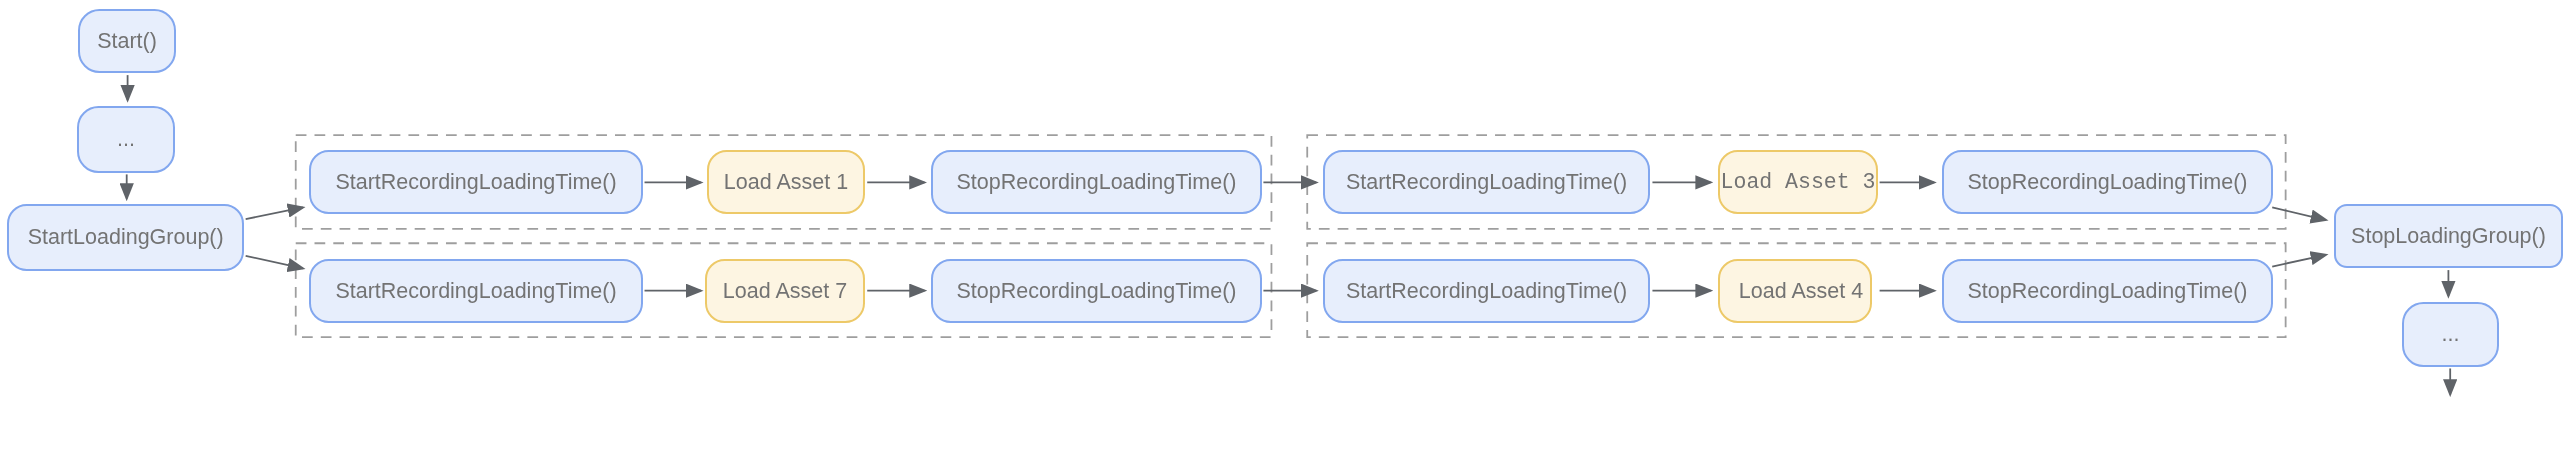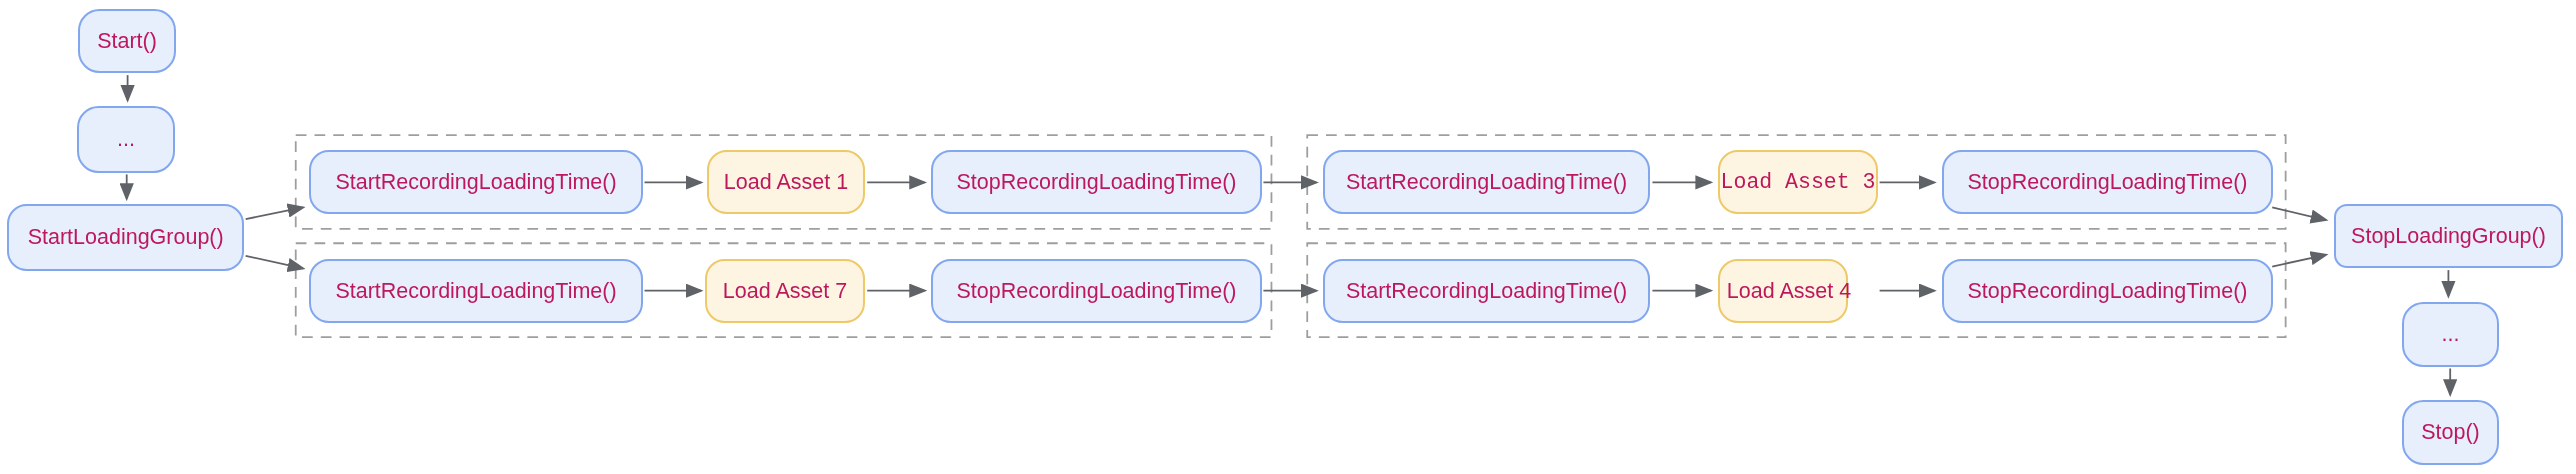--- a/index.html
+++ b/index.html
@@ -19,21 +19,21 @@
   .node {
     position: absolute;
     box-sizing: border-box;
     border: 2.2px solid #82a7ef;
     background: #e7eefc;
     border-radius: 19.7px;
     display: flex;
     align-items: center;
     justify-content: center;
     font-size: 21.5px;
-    color: #be185d;
+    color: #737373;
     white-space: nowrap;
     text-align: center;
   }
   .node.asset {
     border-color: #edc968;
     background: #fdf5e2;
   }
   .node.small { border-radius: 21.5px; }
 </style>
 </head>
@@ -90,21 +90,20 @@
 
   <div class="node" style="left:309px;  top:259px; width:334px; height:64px;">StartRecordingLoadingTime()</div>
   <div class="node asset" style="left:705px;  top:259px; width:160px; height:64px;">Load Asset 7</div>
   <div class="node" style="left:931px; top:259px; width:331px; height:64px;">StopRecordingLoadingTime()</div>
 
   <div class="node" style="left:1323px; top:150px; width:327px; height:64px;">StartRecordingLoadingTime()</div>
   <div class="node asset" style="left:1718px; top:150px; width:160px; height:64px;font-family:Liberation Mono, monospace;">Load Asset 3</div>
   <div class="node" style="left:1942px; top:150px; width:331px; height:64px;">StopRecordingLoadingTime()</div>
 
   <div class="node" style="left:1323px; top:259px; width:327px; height:64px;">StartRecordingLoadingTime()</div>
-  <div class="node asset" style="left:1718px; top:259px; width:130px; height:64px;padding-left:12px;">Load Asset 4</div>
+  <div class="node asset" style="left:1718px; top:259px; width:154px; height:64px;padding-left:12px;">Load Asset 4</div>
   <div class="node" style="left:1942px; top:259px; width:331px; height:64px;">StopRecordingLoadingTime()</div>
 
   <div class="node" style="left:2334px; top:204px; width:229px; height:64px;border-radius:13px;">StopLoadingGroup()</div>
   <div class="node small" style="left:2402px; top:302px; width:97px; height:65px;">...</div>
-  <div class="node small" style="left:2402px; top:400px; width:97px; height:65px;">Stop()</div>
 
 </div>
 
 
 </body></html>

